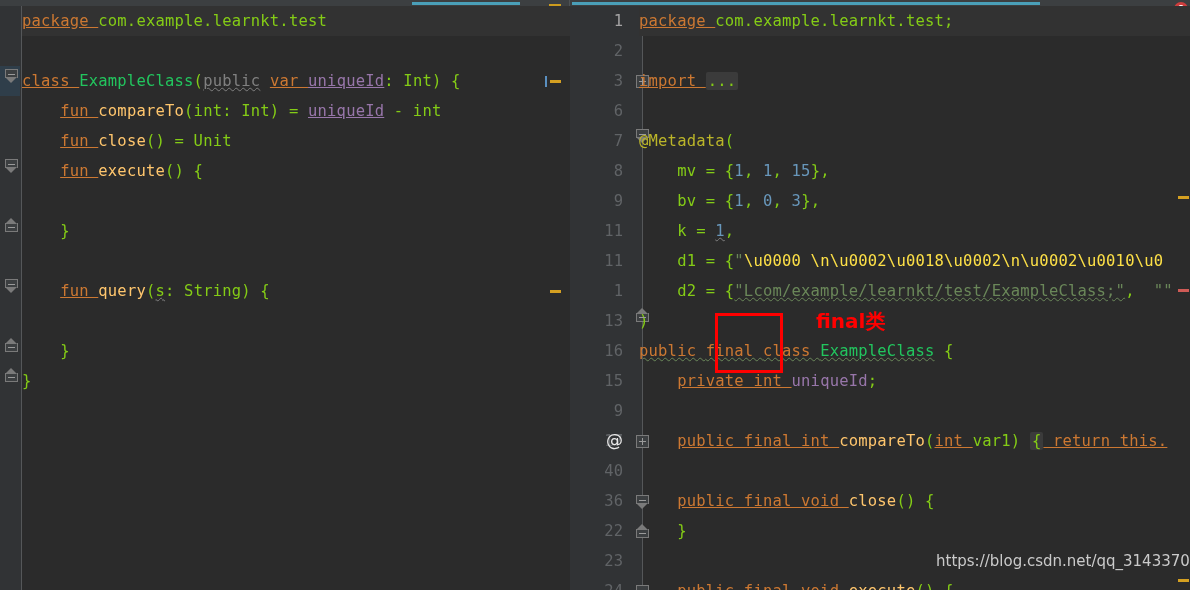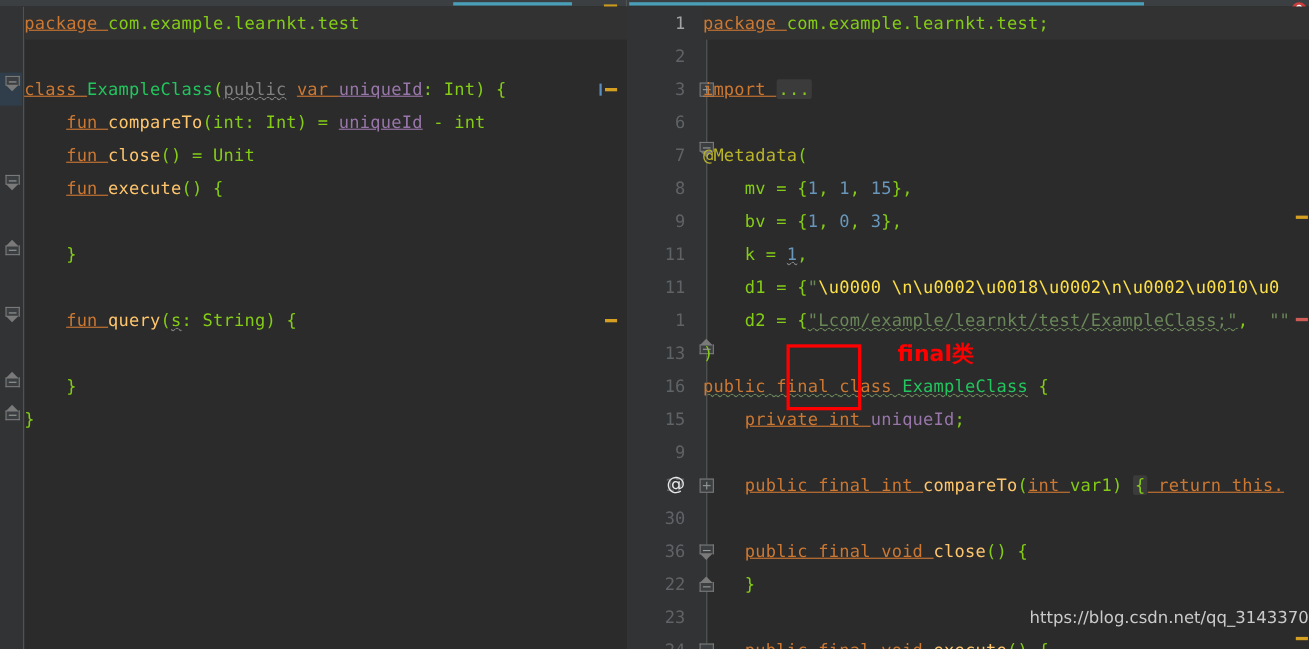--- a/index.html
+++ b/index.html
@@ -280,21 +280,21 @@
         <div class="ln lnum">8</div>
         <div class="ln lnum">9</div>
         <div class="ln lnum">11</div>
         <div class="ln lnum">11</div>
         <div class="ln lnum">1</div>
         <div class="ln lnum">13</div>
         <div class="ln lnum">16</div>
         <div class="ln lnum">15</div>
         <div class="ln lnum">9</div>
         <div class="ln lnum">17</div>
-        <div class="ln lnum">30</div>
+        <div class="ln lnum">40</div>
         <div class="ln lnum">36</div>
         <div class="ln lnum">22</div>
         <div class="ln lnum">23</div>
         <div class="ln lnum">24</div>
       </div>
     <div class="gutter-vline" style="left:72px; top:0; bottom:0;"></div>
 
     <div class="at-marker" style="left:36px; top:424px;">@</div>
 
     <div class="marker mk-plus" style="left:66px; top:69px;"></div>

